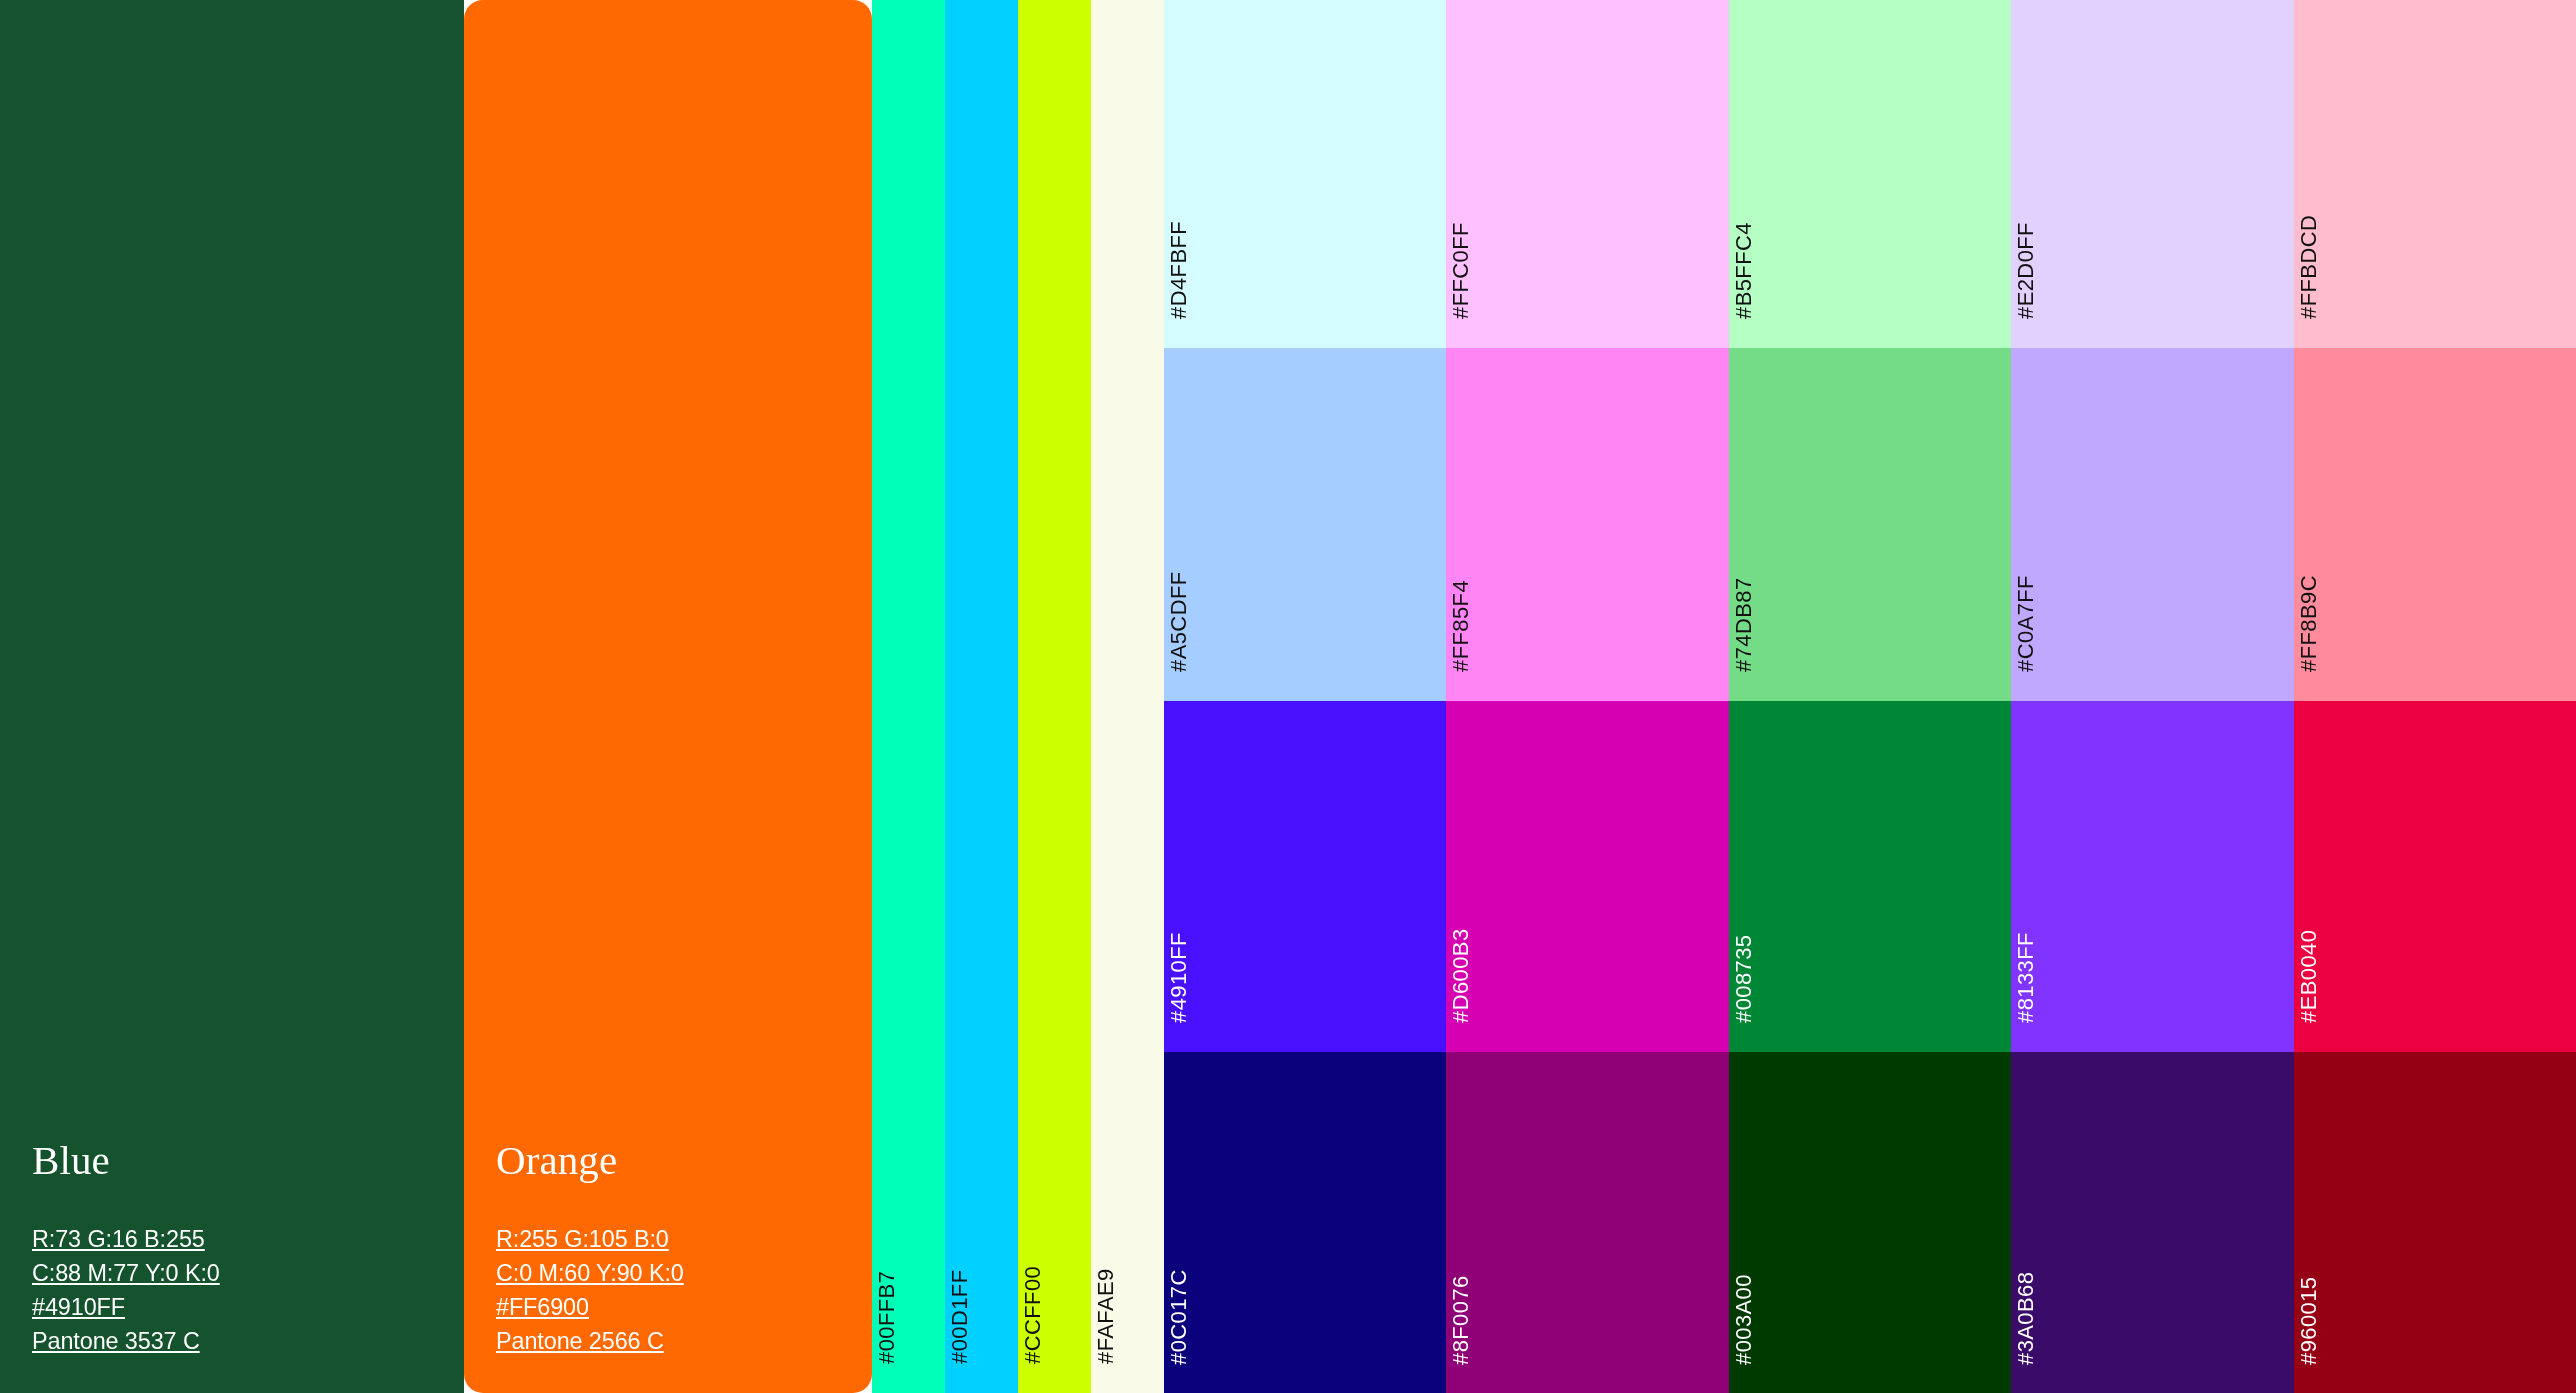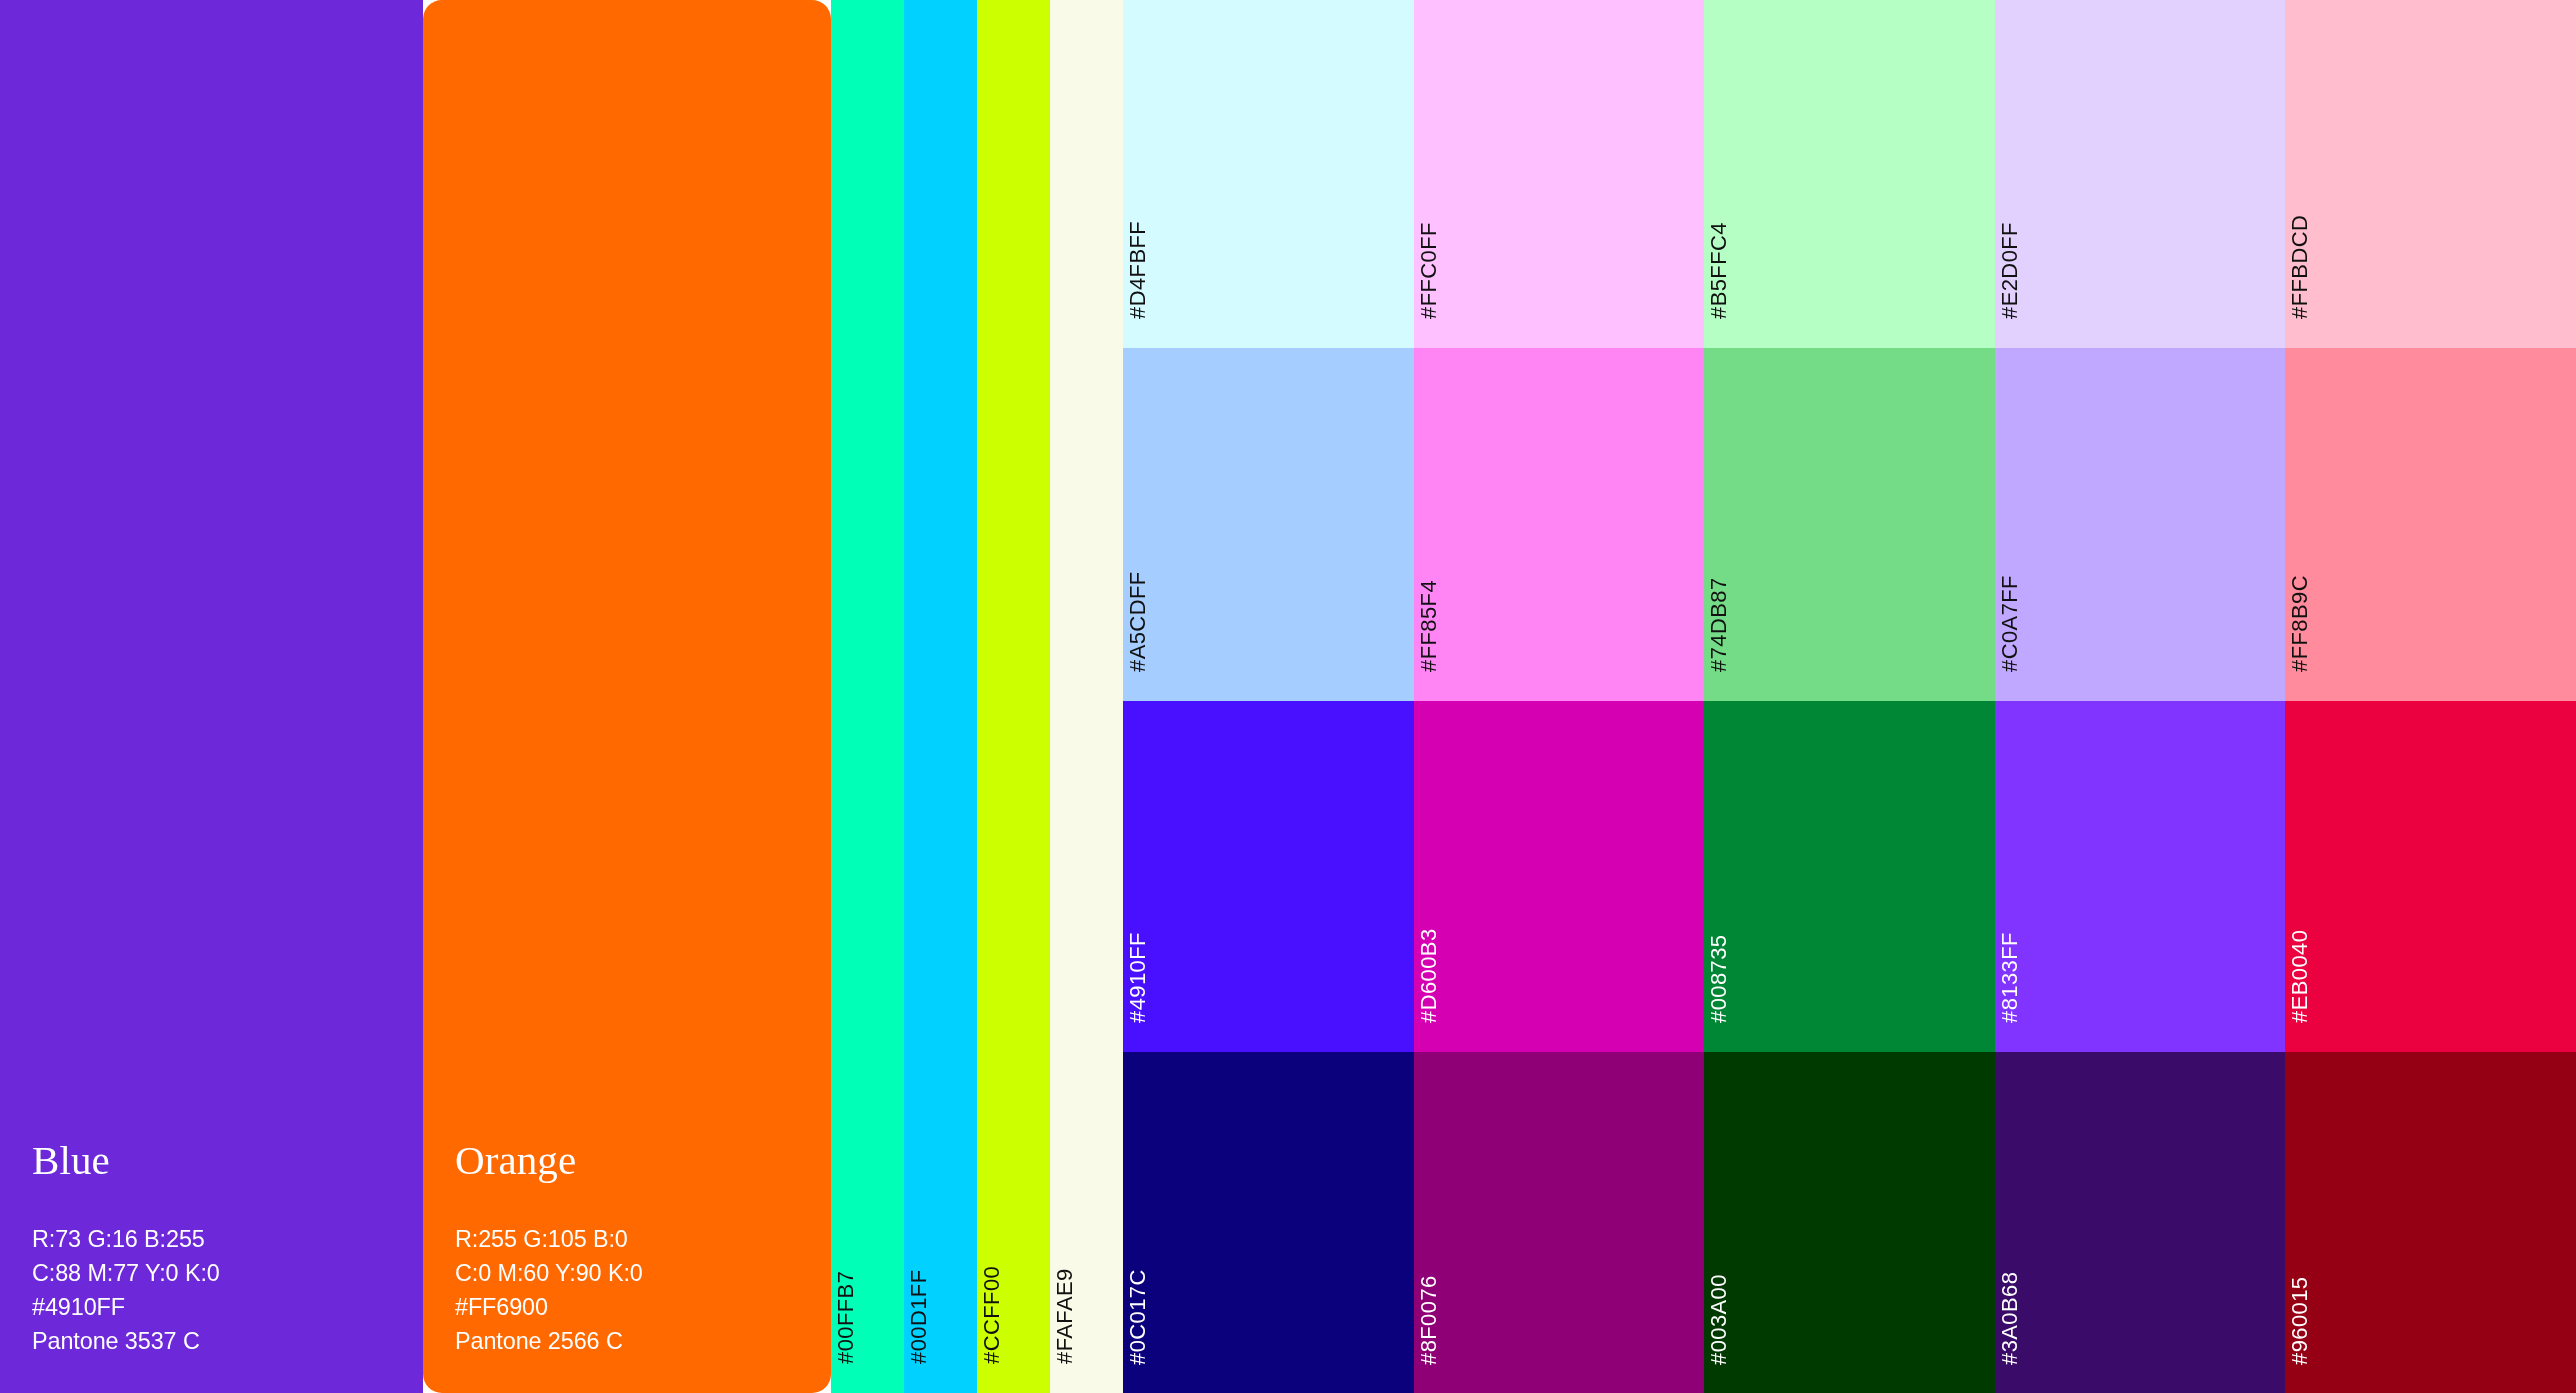--- a/index.html
+++ b/index.html
@@ -42,21 +42,21 @@
     margin: 0 0 41px 0;
     white-space: nowrap;
   }
   .primary-specs {
     font-size: 23.4px;
     line-height: 34px;
     font-weight: 400;
     letter-spacing: -0.1px;
     white-space: nowrap;
   }
-  .primary-specs > div { white-space: nowrap; }
+  .primary-specs > div { white-space: nowrap; text-decoration: underline; }
 
   
   .accent-strip {
     position: relative;
     height: 100%;
     flex: 0 0 auto;
     overflow: hidden;
   }
   .vlabel {
     position: absolute;
@@ -91,21 +91,21 @@
   .tint-cell {
     position: relative;
     overflow: hidden;
   }
 </style>
 </head>
 <body>
 
 <div id="palette-board" style="width: 2576px; height: 1393px;">
 
-  <section class="primary-swatch" style="background: #6d28d9; color: rgb(255, 255, 255); width: 423px;">
+  <section class="primary-swatch" style="background: #14532d; color: rgb(255, 255, 255); width: 464px;">
     <h1 class="primary-name">Blue</h1>
     <div class="primary-specs">
       <div>R:73 G:16 B:255</div>
       <div>C:88 M:77 Y:0 K:0</div>
       <div>#4910FF</div>
       <div>Pantone 3537 C</div>
     </div>
   </section>
 
   <section class="primary-swatch" style="background: rgb(255, 105, 0); color: rgb(255, 255, 255); width: 408px; border-radius: 19px;">

